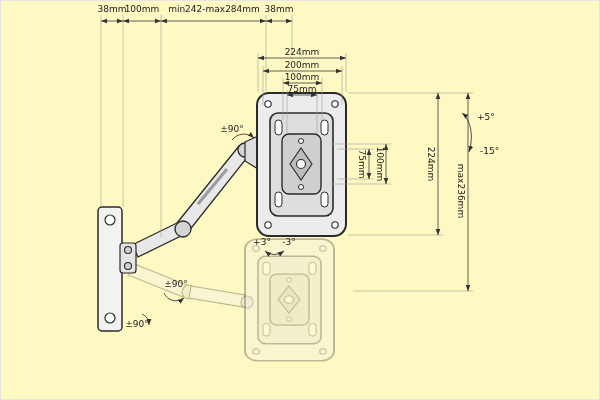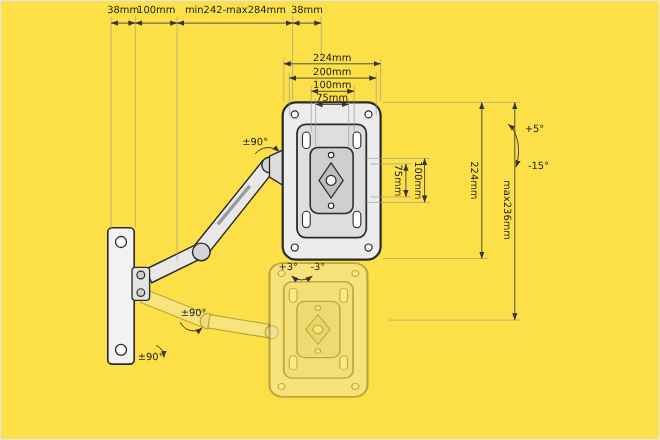--- a/index.html
+++ b/index.html
@@ -1,16 +1,16 @@
 <!DOCTYPE html>
 <html><head>
 <meta charset="utf-8">
 <style>
   html,body{margin:0;padding:0;background:#fff;}
-  .canvas{position:relative;width:600px;height:400px;background:#fde047;border:1px solid #e5e5e5;box-sizing:border-box;overflow:hidden;}
+  .canvas{position:relative;width:600px;height:400px;background:#fef9c3;border:1px solid #e5e5e5;box-sizing:border-box;overflow:hidden;}
   svg text{font-family:"DejaVu Sans","Liberation Sans",sans-serif;fill:#1a1a1a;}
   .ext{stroke:#9a9a9a;stroke-width:0.6;fill:none;}
   .dim{stroke:#3a3a3a;stroke-width:0.8;fill:none;}
   .arc{stroke:#3a3a3a;stroke-width:0.9;fill:none;}
   .part{stroke:#2a2a2a;}
 </style>
 </head>
 <body>
 
 <div class="canvas">

